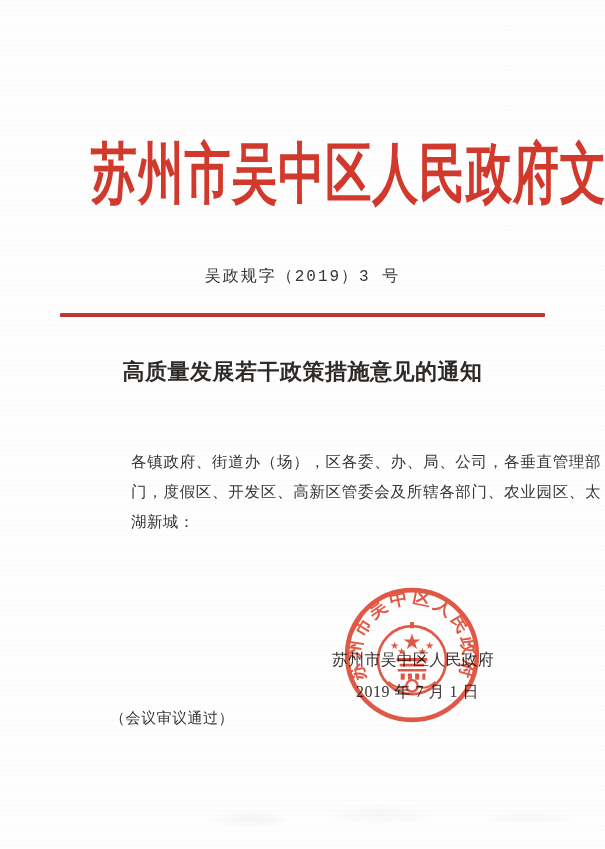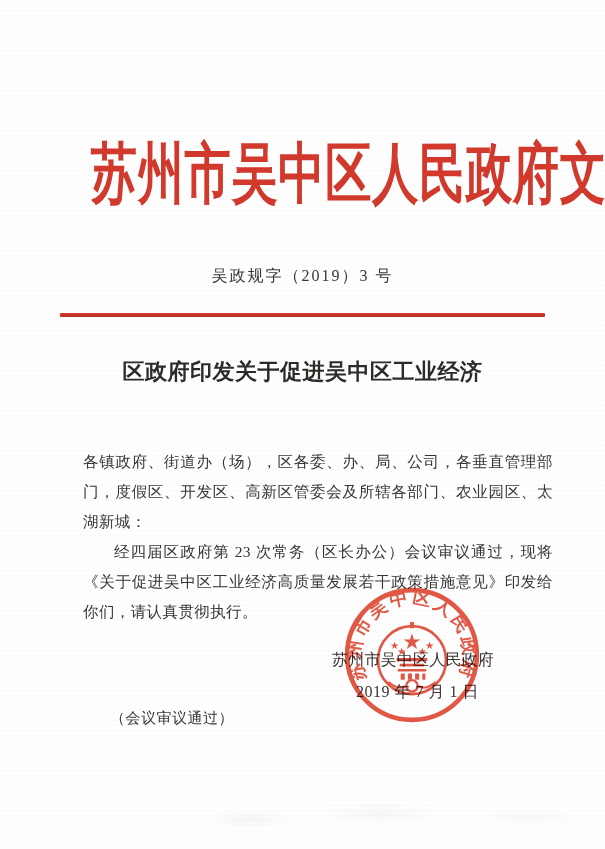--- a/index.html
+++ b/index.html
@@ -69,31 +69,30 @@
   }
   .seal svg { width:100%; height:100%; }
 </style>
 </head>
 <body>
 
 <div class="page">
 
   <div class="org-header" style="color: rgb(208, 57, 43);">苏州市吴中区人民政府文件</div>
 
-  <div class="doc-number" style="color: rgb(58, 53, 51);">吴政规字（2019）3 号</div>
+  <div class="doc-number" style="color: rgb(58, 53, 51); font-family: Liberation Mono, monospace;">吴政规字（2019）3 号</div>
 
   <div class="red-rule" style="background: linear-gradient(rgb(208, 57, 43), rgb(178, 50, 39));"></div>
 
   <div class="doc-title" style="color: rgb(46, 42, 40);">
-    <div>区政府印发关于促进吴中区工业经济</div>
+    <div>高质量发展若干政策措施意见的通知</div>
   </div>
 
-  <div class="body-text" style="color: rgb(58, 53, 51);">
+  <div class="body-text" style="color: rgb(58, 53, 51); margin-left: 48px;">
     <p>各镇政府、街道办（场），区各委、办、局、公司，各垂直管理部门，度假区、开发区、高新区管委会及所辖各部门、农业园区、太湖新城：</p>
-    <p class="indent">经四届区政府第 23 次常务（区长办公）会议审议通过，现将《关于促进吴中区工业经济高质量发展若干政策措施意见》印发给你们，请认真贯彻执行。</p>
   </div>
 
   <div class="sig-org" style="color: rgb(58, 53, 51);">苏州市吴中区人民政府</div>
 
   <div class="sig-date" style="color: rgb(58, 53, 51);">2019 年 7 月 1 日</div>
 
   <div class="footer-note" style="color: rgb(58, 53, 51);">（会议审议通过）</div>
 
   <div class="seal">
     <svg viewBox="0 0 136 136" xmlns="http://www.w3.org/2000/svg">

